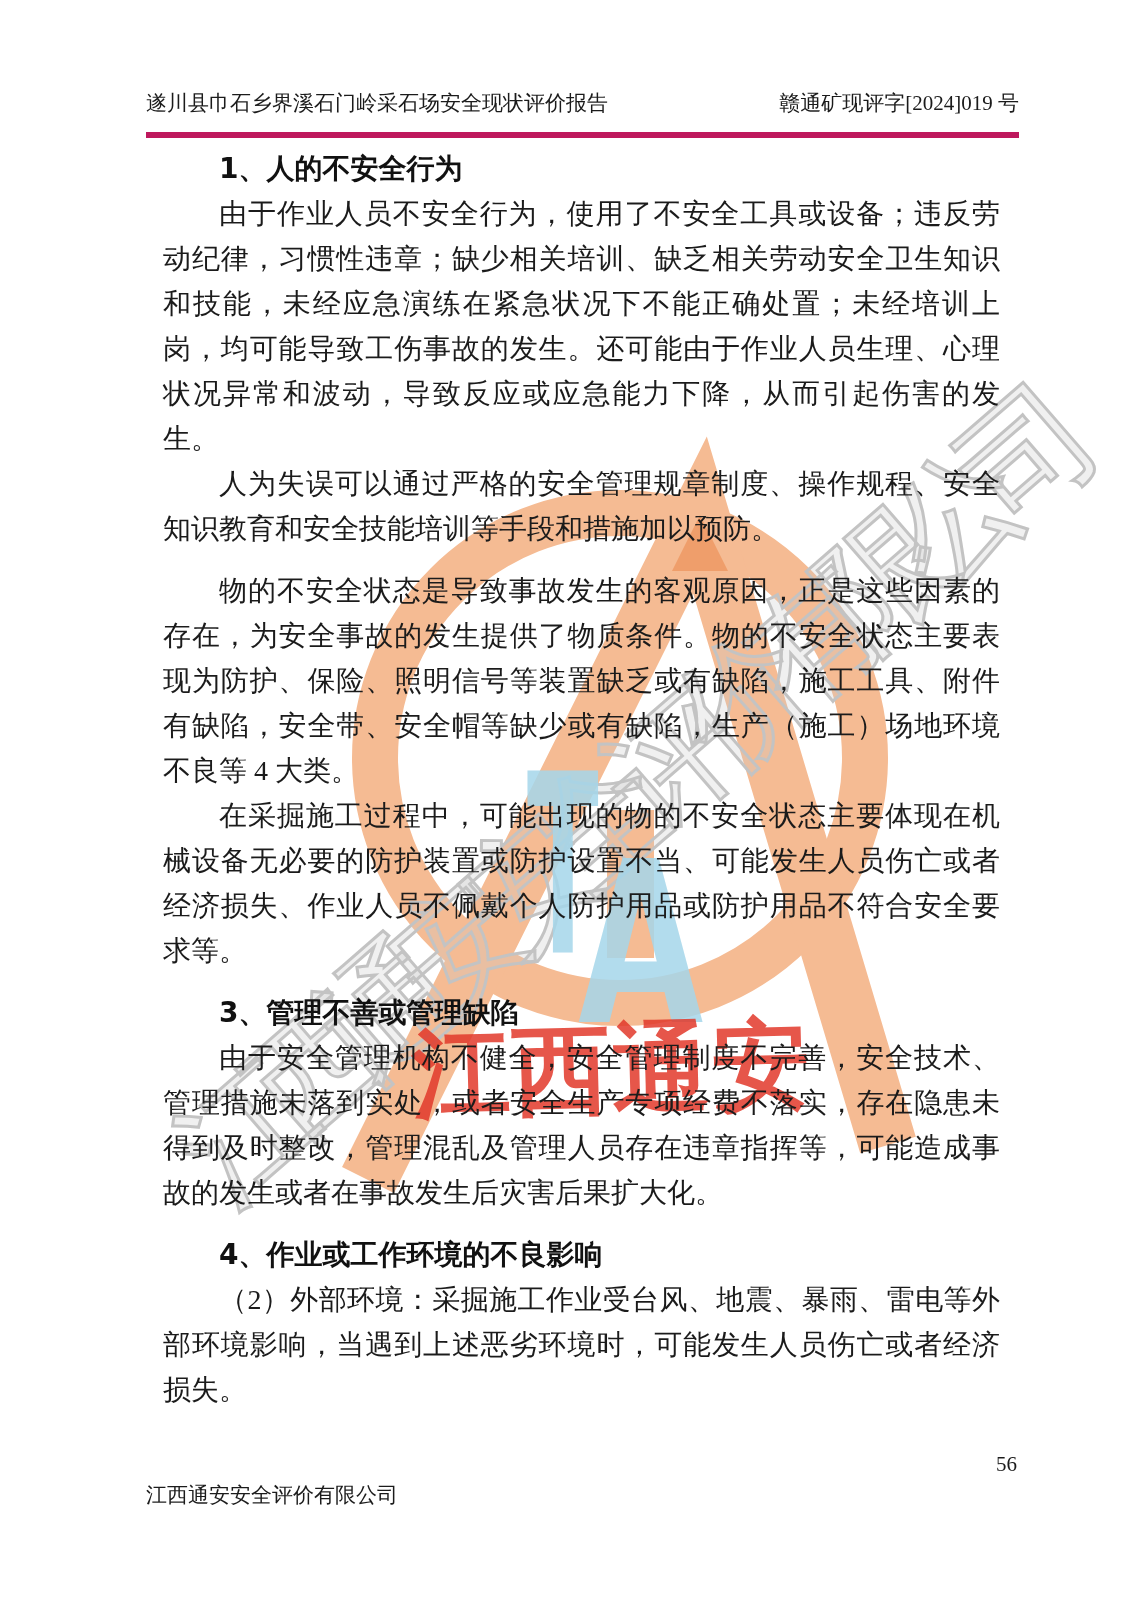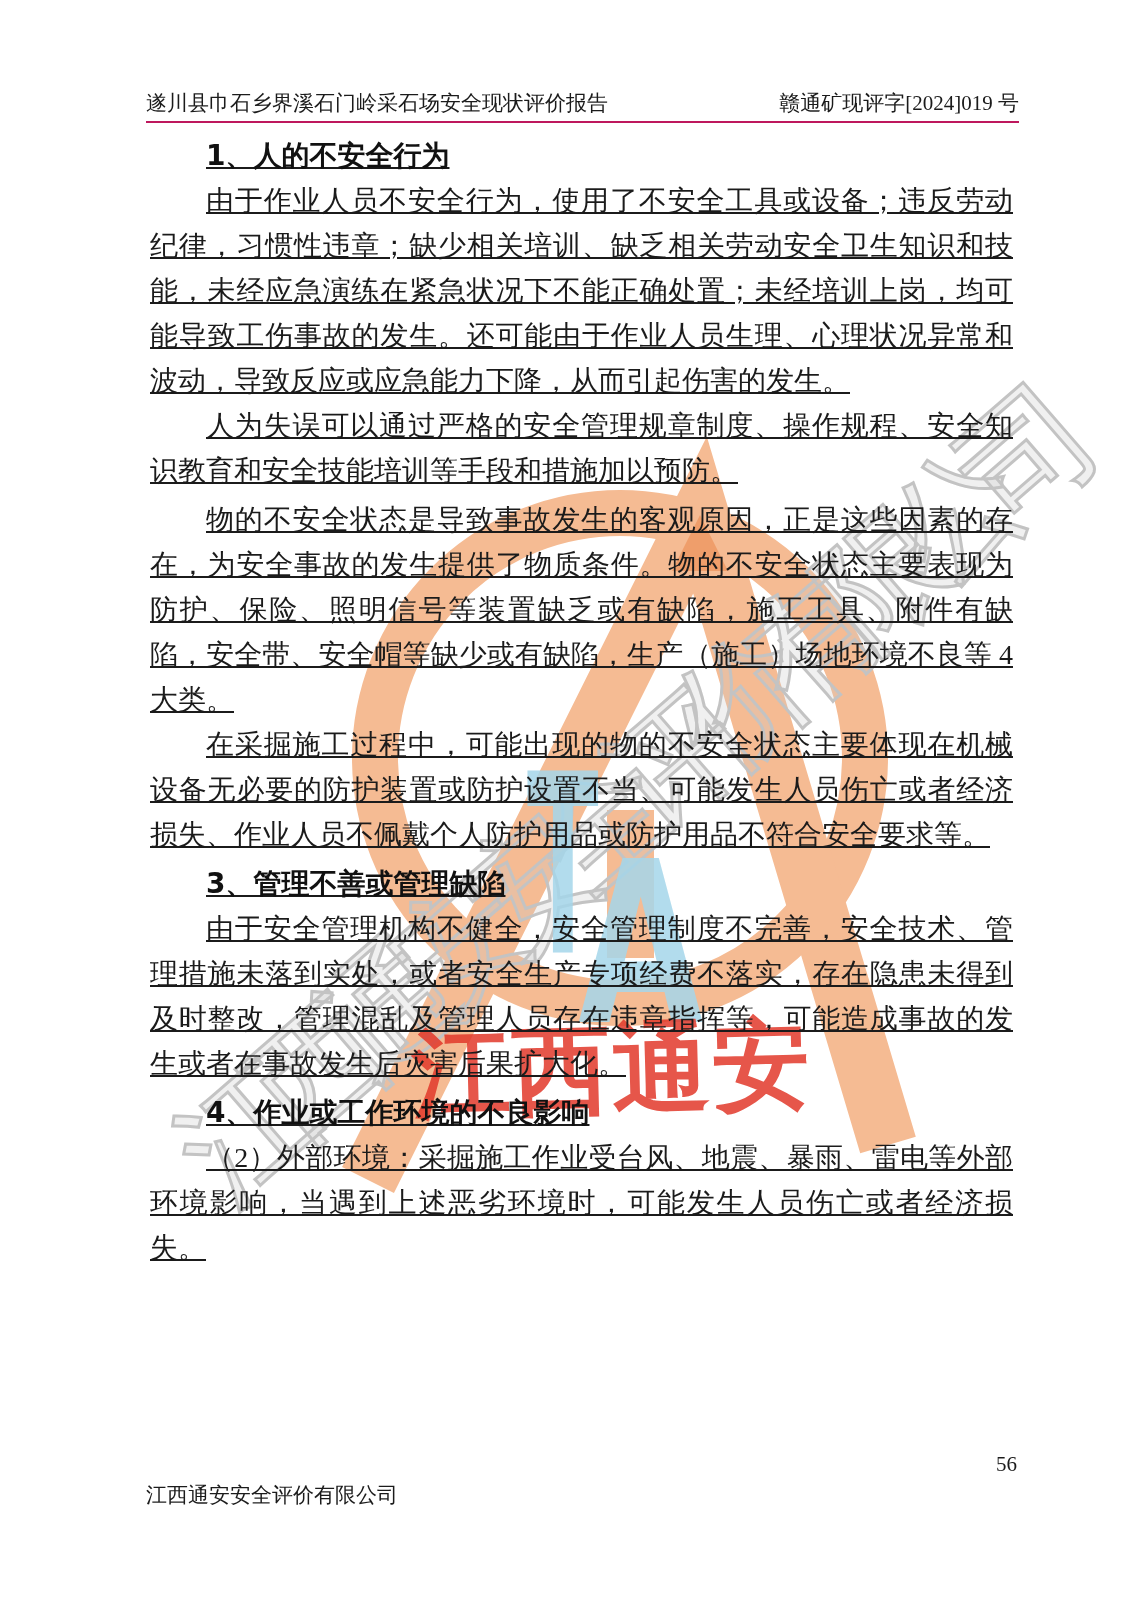--- a/index.html
+++ b/index.html
@@ -42,27 +42,27 @@
     transform: rotate(-1.5deg);
     white-space: nowrap;
   }
 
   
   .content { position: absolute; inset: 0; z-index: 2; }
   .doc-header {
     position: absolute; left: 146px; right: 112px; top: 91px;
     display: flex; justify-content: space-between; align-items: flex-end;
     font-size: 21px; line-height: 25px;
-    border-bottom: 2px solid #be185d;
-    padding-bottom: 5px;
+    border-bottom: 6px solid #be185d;
+    padding-bottom: 16px;
   }
   .doc-main {
     position: absolute; left: 146px; width: 871px; top: 129px;
   }
-  .doc-main section { margin: 4px; text-decoration: underline; }
+  .doc-main section { margin: 17px; }
   .heading {
     margin: 0;
     font-family: "DejaVu Sans", "Liberation Sans", sans-serif;
     font-weight: bold; font-size: 28px; line-height: 45px;
     text-indent: 2em; color: #111;
   }
   .para {
     margin: 0;
     font-size: 28px; line-height: 45px;
     text-indent: 2em; text-align: justify;

